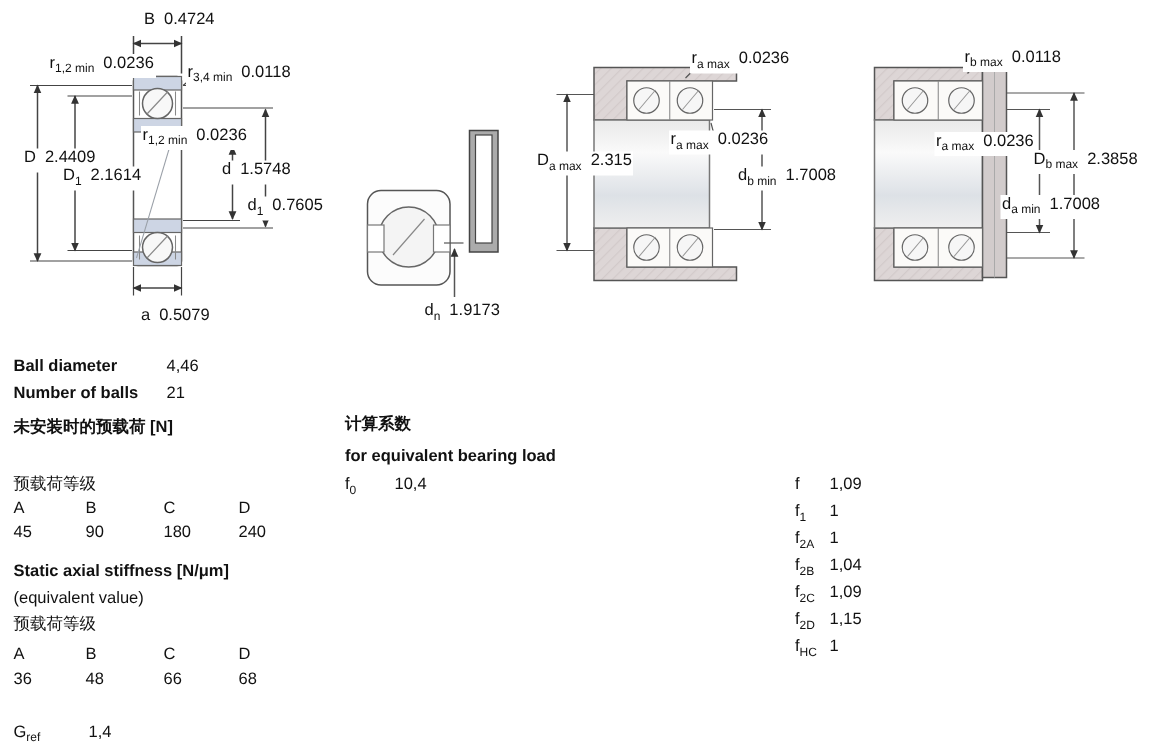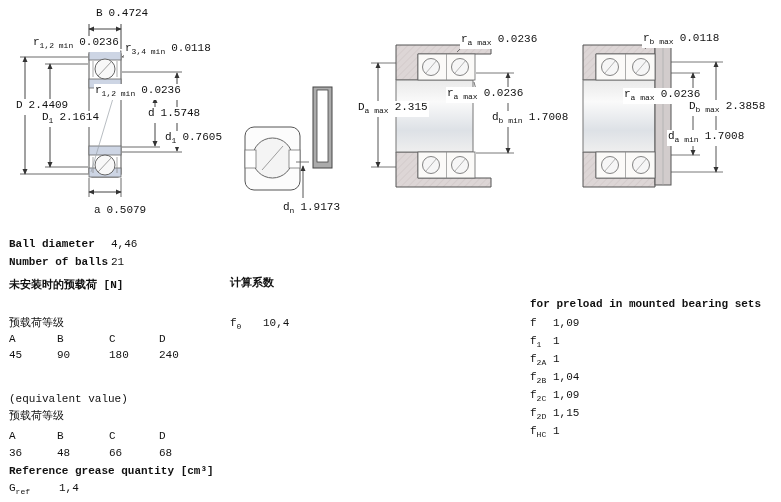--- a/index.html
+++ b/index.html
@@ -1,17 +1,17 @@
 <!DOCTYPE html>
 <html><head>
 <meta charset="utf-8">
 <style>
   html,body{margin:0;padding:0;background:#fff;}
   #stage{position:relative;width:781px;height:502px;background:#fff;overflow:hidden;
-         font-family:Liberation Mono, monospace;color:#111;}
+         font-family:Liberation Sans, sans-serif;color:#111;}
   svg{position:absolute;left:0;top:0;}
   .lbl{position:absolute;font-size:11px;line-height:12px;white-space:nowrap;color:#111;}
   .dimbg{background:#fff;padding:0 1px;}
   .sb{font-size:8px;vertical-align:-3px;}
   .val{margin-left:6px;}
   .b{font-weight:bold;}
   .cn{font-size:12px;line-height:13px;}
   .row{position:absolute;white-space:nowrap;font-size:11px;}
   .cell{position:absolute;top:0;}
 </style>
@@ -171,48 +171,48 @@
     <span class="cell" style="left:100px">C</span>
     <span class="cell" style="left:150px">D</span>
   </div>
   <div class="row" style="left:9px;top:349px">
     <span class="cell" style="left:0">45</span>
     <span class="cell" style="left:48px">90</span>
     <span class="cell" style="left:100px">180</span>
     <span class="cell" style="left:150px">240</span>
   </div>
 
+  <div class="row b" style="left:9px;top:375px">Static axial stiffness [N/μm]</div>
   <div class="row" style="left:9px;top:393px">(equivalent value)</div>
   <div class="row cn" style="left:9px;top:410px">预载荷等级</div>
   <div class="row" style="left:9px;top:430px">
     <span class="cell" style="left:0">A</span>
     <span class="cell" style="left:48px">B</span>
     <span class="cell" style="left:100px">C</span>
     <span class="cell" style="left:150px">D</span>
   </div>
   <div class="row" style="left:9px;top:447px">
     <span class="cell" style="left:0">36</span>
     <span class="cell" style="left:48px">48</span>
     <span class="cell" style="left:100px">66</span>
     <span class="cell" style="left:150px">68</span>
   </div>
 
-  <div class="row b" style="left:9px;top:465px">Reference grease quantity [cm³]</div>
   <div class="row" style="left:9px;top:482px">
     <span><span>G</span><span class="sb">ref</span></span>
     <span class="cell" style="left:50px">1,4</span>
   </div>
 
   <div class="row cn b" style="left:230px;top:277px">计算系数</div>
+  <div class="row b" style="left:230px;top:298px">for equivalent bearing load</div>
   <div class="row" style="left:230px;top:317px">
     <span><span>f</span><span class="sb">0</span></span>
     <span class="cell" style="left:33px">10,4</span>
   </div>
 
-  <div class="row b" style="left:530px;top:298px">for preload in mounted bearing sets</div>
   <div class="row" style="left:530px;top:317px">
     <span><span>f</span><span class="sb"></span></span>
     <span class="cell" style="left:23px">1,09</span>
   </div>
   <div class="row" style="left:530px;top:335px">
     <span><span>f</span><span class="sb">1</span></span>
     <span class="cell" style="left:23px">1</span>
   </div>
   <div class="row" style="left:530px;top:353px">
     <span><span>f</span><span class="sb">2A</span></span>

